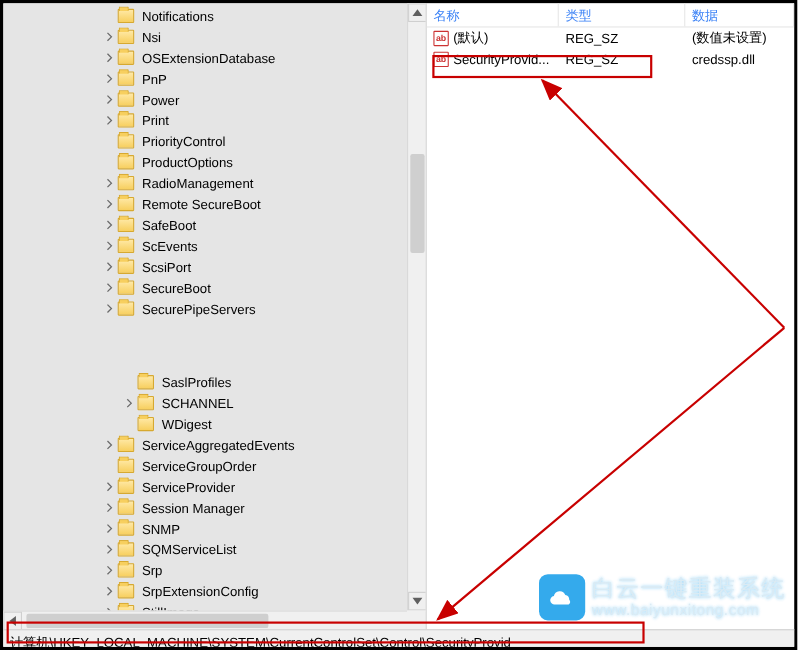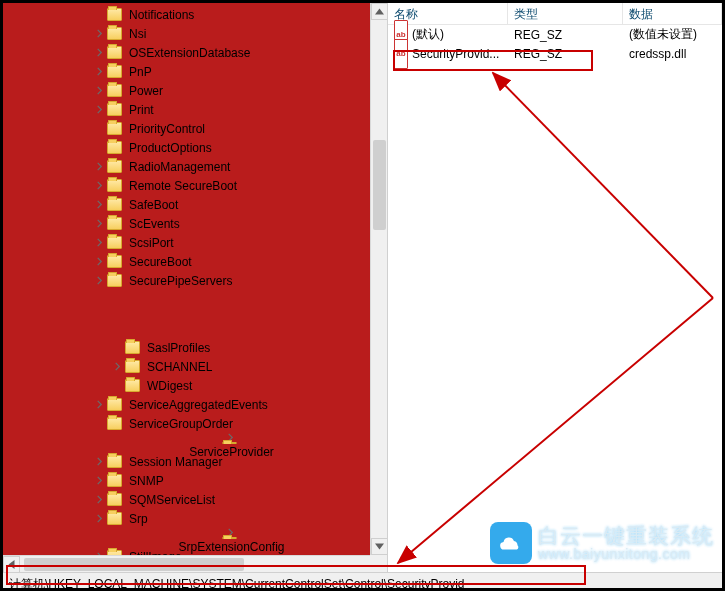--- a/index.html
+++ b/index.html
@@ -1,20 +1,20 @@
 <!DOCTYPE html>
 <html><head>
 <meta charset="utf-8">
 <style>
   * { box-sizing: border-box; margin: 0; padding: 0; font-family: "Microsoft YaHei", "Segoe UI", Tahoma, sans-serif; font-size: 12px; }
   body { width: 725px; height: 591px; background: #fff; overflow: hidden; position: relative; }
   .frame { position: relative; width: 725px; height: 591px; border: 3px solid #000; }
   .inner { position: relative; width: 100%; height: 100%; display: flex; flex-direction: column; }
   .main { flex: 1 1 auto; display: flex; overflow: hidden; }
-  .tree-pane { width: 385px; border-right: 1px solid #d0d0d0; position: relative; overflow: hidden; background: #b91c1c; }
+  .tree-pane { width: 385px; border-right: 1px solid #d0d0d0; position: relative; overflow: hidden; background: #e5e5e5; }
   .tree-scroll { position: absolute; inset: 0 17px 17px 0; overflow: hidden; }
   .tree { padding-top: 2px; }
   .tree-item { height: 19px; display: flex; align-items: center; white-space: nowrap; }
   .expander { width: 12px; height: 12px; margin-right: 2px; display: inline-flex; align-items: center; justify-content: center; color: #6b6b6b; }
   .expander svg { width: 9px; height: 9px; display: block; }
   .folder { width: 15px; height: 13px; margin-right: 4px; background: linear-gradient(#ffe9a6, #f7cf5f); border: 1px solid #d7a92f; border-radius: 1px; position: relative; }
   .folder::before { content: ""; position: absolute; top: -3px; left: 0; width: 7px; height: 3px; background: #f7cf5f; border: 1px solid #d7a92f; border-bottom: none; border-radius: 1px 1px 0 0; }
   .label { padding: 1px 3px; color: #000; }
   .label.selected { background: #cde8ff; border: 1px dotted #5aa7e0; padding: 0 2px; }
   .hscroll { position: absolute; left: 0; right: 0; bottom: 0; height: 17px; background: #f0f0f0; border-top: 1px solid #d9d9d9; display: flex; align-items: center; }
@@ -22,30 +22,30 @@
   .hscroll .track { flex: 1; height: 17px; position: relative; }
   .hscroll .thumb { position: absolute; top: 2px; height: 13px; background: #cfcfcf; border-radius: 2px; }
   .vscroll { position: absolute; right: 0; top: 0; bottom: 17px; width: 17px; background: #f0f0f0; border-left: 1px solid #d9d9d9; display: flex; flex-direction: column; }
   .vscroll .btn { width: 17px; height: 17px; background: #f0f0f0; border: 1px solid #cfcfcf; display: flex; align-items: center; justify-content: center; color: #606060; }
   .vscroll .track { flex: 1; width: 17px; position: relative; }
   .vscroll .thumb { position: absolute; left: 2px; width: 13px; background: #cfcfcf; border-radius: 2px; }
   .corner { position: absolute; right: 0; bottom: 0; width: 17px; height: 17px; background: #f0f0f0; }
 
   .list-pane { flex: 1; position: relative; background: #fff; }
   .list-header { display: flex; height: 22px; border-bottom: 1px solid #e6e6e6; }
-  .list-header .col { padding: 3px 6px; border-right: 1px solid #e6e6e6; color: #0c4a6e; }
+  .list-header .col { padding: 3px 6px; border-right: 1px solid #e6e6e6; color: #3b82f6; }
   .col.name { width: 120px; }
   .col.type { width: 115px; }
   .col.data { flex: 1; }
   .list-row { display: flex; height: 19px; align-items: center; }
   .list-row .cell { padding: 1px 6px; white-space: nowrap; overflow: hidden; text-overflow: ellipsis; }
   .cell.name { width: 120px; display: flex; align-items: center; }
   .cell.type { width: 115px; }
   .cell.data { flex: 1; }
-  .ab-icon { width: 14px; height: 30px; margin-right: 4px; background: #fff; border: 1px solid #c33; display: inline-flex; align-items: center; justify-content: center; font-size: 8px; font-weight: bold; color: #c33; border-radius: 1px; }
+  .ab-icon { width: 14px; height: 14px; margin-right: 4px; background: #fff; border: 1px solid #c33; display: inline-flex; align-items: center; justify-content: center; font-size: 8px; font-weight: bold; color: #c33; border-radius: 1px; }
 
   .status-bar { height: 16px; border-top: 1px solid #d0d0d0; background: #f0f0f0; padding: 3px 6px; white-space: nowrap; overflow: hidden; position: relative; }
 
   
   .highlight-box { position: absolute; border: 2px solid #c80000; pointer-events: none; z-index: 50; }
   .arrow-line { position: absolute; pointer-events: none; z-index: 49; }
 
   
   .watermark { position: absolute; right: 8px; bottom: 24px; display: flex; align-items: center; gap: 6px; z-index: 60; pointer-events: none; opacity: 0.95; }
   .wm-badge { width: 42px; height: 42px; background: #2aa6ec; border-radius: 8px; display: flex; align-items: center; justify-content: center; }
@@ -214,21 +214,21 @@
                   </svg>
                 </span>
                 <span class="folder"></span>
                 <span class="label">ServiceAggregatedEvents</span>
               </div>
               <div class="tree-item" style="padding-left: 90px;">
                 <span class="expander"></span>
                 <span class="folder"></span>
                 <span class="label">ServiceGroupOrder</span>
               </div>
-              <div class="tree-item" style="padding-left: 90px; flex-direction: column;">
+              <div class="tree-item" style="padding-left: 90px;">
                 <span class="expander">
                   <svg viewBox="0 0 10 10">
                     <path d="M3 1 L7 5 L3 9" fill="none" stroke="#6b6b6b" stroke-width="1.3"></path>
                   </svg>
                 </span>
                 <span class="folder"></span>
                 <span class="label">ServiceProvider</span>
               </div>
               <div class="tree-item" style="padding-left: 90px;">
                 <span class="expander">
@@ -259,21 +259,21 @@
               </div>
               <div class="tree-item" style="padding-left: 90px;">
                 <span class="expander">
                   <svg viewBox="0 0 10 10">
                     <path d="M3 1 L7 5 L3 9" fill="none" stroke="#6b6b6b" stroke-width="1.3"></path>
                   </svg>
                 </span>
                 <span class="folder"></span>
                 <span class="label">Srp</span>
               </div>
-              <div class="tree-item" style="padding-left: 90px; flex-direction: column;">
+              <div class="tree-item" style="padding-left: 90px;">
                 <span class="expander">
                   <svg viewBox="0 0 10 10">
                     <path d="M3 1 L7 5 L3 9" fill="none" stroke="#6b6b6b" stroke-width="1.3"></path>
                   </svg>
                 </span>
                 <span class="folder"></span>
                 <span class="label">SrpExtensionConfig</span>
               </div>
               <div class="tree-item" style="padding-left: 90px;">
                 <span class="expander">

